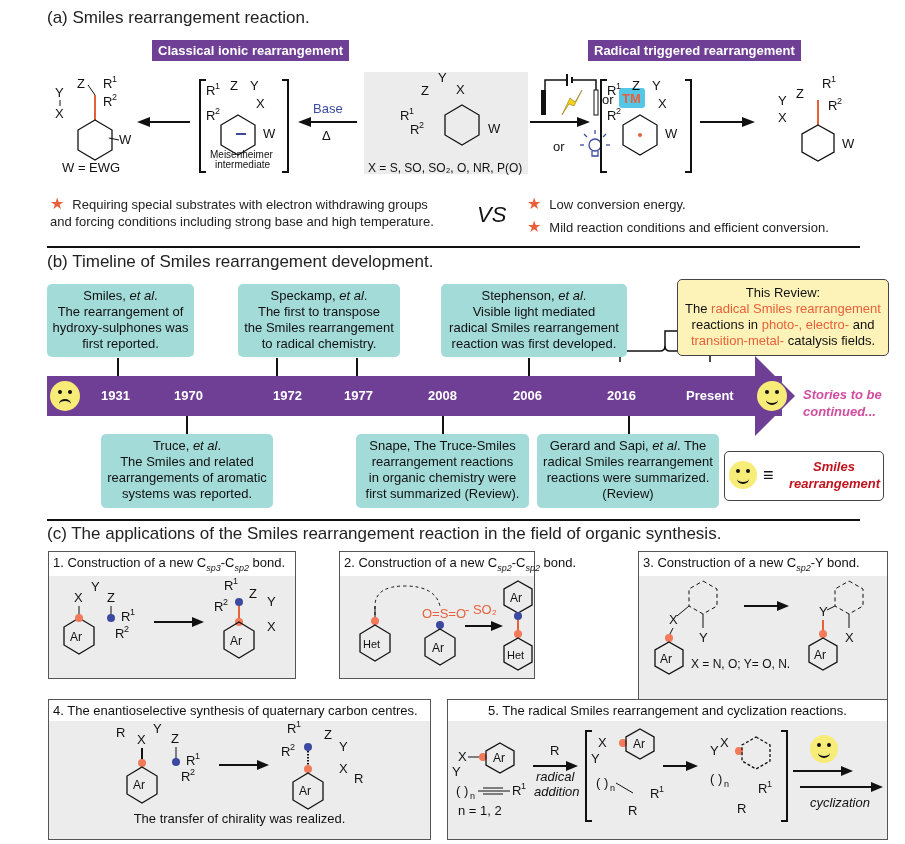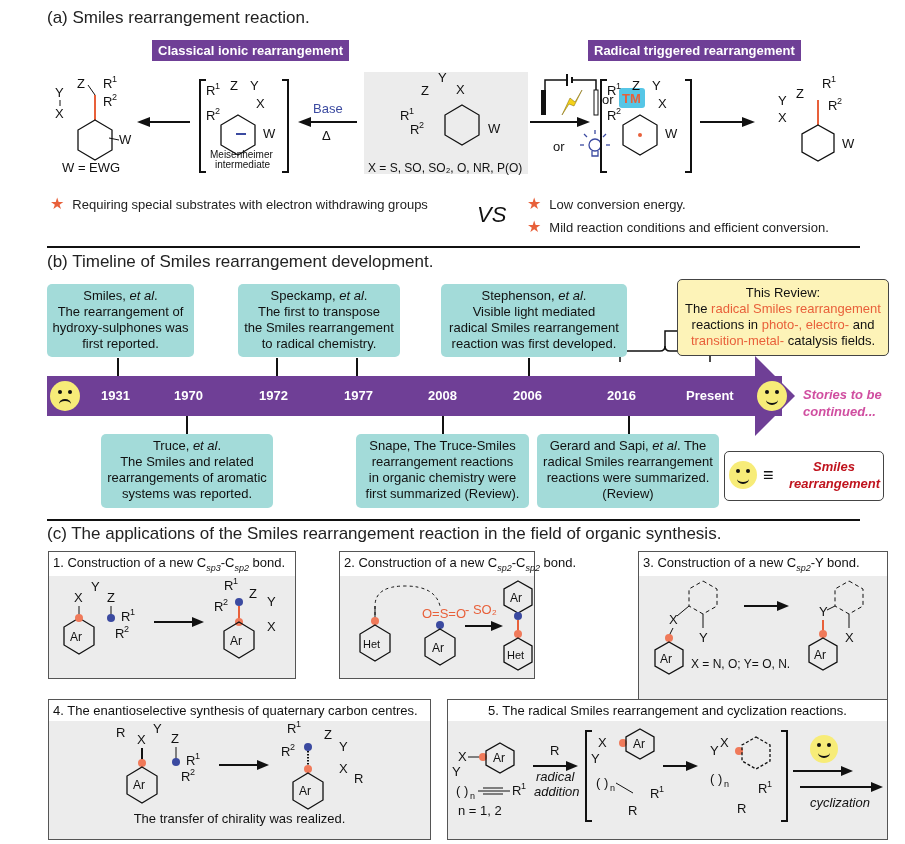--- a/index.html
+++ b/index.html
@@ -141,20 +141,21 @@
       <text class="chem-s" x="59" y="44">2</text>
     <text class="chem" x="0" y="62">X</text>
     <line x1="40" y1="40" x2="40" y2="65" stroke="#e8603a" stroke-width="2"></line>
     <polygon points="40,65 56,74 56,92 40,101 24,92 24,74" fill="none" stroke="#111" stroke-width="1.3"></polygon>
     <text class="chem" x="64" y="88">W</text>
   </g>
 </svg>
 
 <div class="abs bullet" style="left:50px;top:195px;">
   <span class="star">★</span><span>Requiring special substrates with electron withdrawing groups</span><br>
+  <span>and forcing conditions including strong base and high temperature.</span>
 </div>
 <div class="abs" style="left:477px;top:202px;font-size:22px;font-style:italic;">VS</div>
 <div class="abs bullet" style="left:527px;top:193px;line-height:22px;">
   <div><span class="star">★</span><span>Low conversion energy.</span></div>
   <div><span class="star">★</span><span>Mild reaction conditions and efficient conversion.</span></div>
 </div>
 
 <div class="hr" style="top:246px;"></div>
 
 <div class="abs sec-title" style="left:47px;top:252px;">(b) Timeline of Smiles rearrangement development.</div>
@@ -168,21 +169,21 @@
   <div class="abs" style="left:9px;top:18px;width:12px;height:8px;border-top:2px solid #111;border-radius:50% 50% 0 0;"></div>
 </div>
 <div class="abs" style="left:757px;top:381px;width:30px;height:30px;border-radius:50%;background:#f7ec78;">
   <div class="abs" style="left:8px;top:9px;width:4px;height:4px;border-radius:50%;background:#111;"></div>
   <div class="abs" style="left:18px;top:9px;width:4px;height:4px;border-radius:50%;background:#111;"></div>
   <div class="abs" style="left:9px;top:14px;width:12px;height:8px;border-bottom:2px solid #111;border-radius:0 0 50% 50%;"></div>
 </div>
 
 <span class="year" style="left:101px;">1931</span>
 <span class="year" style="left:174px;">1970</span>
-<span class="year" style="left:259px;">1972</span>
+<span class="year" style="left:273px;">1972</span>
 <span class="year" style="left:344px;">1977</span>
 <span class="year" style="left:428px;">2008</span>
 <span class="year" style="left:513px;">2006</span>
 <span class="year" style="left:607px;">2016</span>
 <span class="year" style="left:686px;">Present</span>
 
 <div class="tick" style="left:117px;top:358px;height:18px;"></div>
 <div class="tick" style="left:276px;top:358px;height:18px;"></div>
 <div class="tick" style="left:356px;top:358px;height:18px;"></div>
 <div class="tick" style="left:528px;top:358px;height:18px;"></div>

